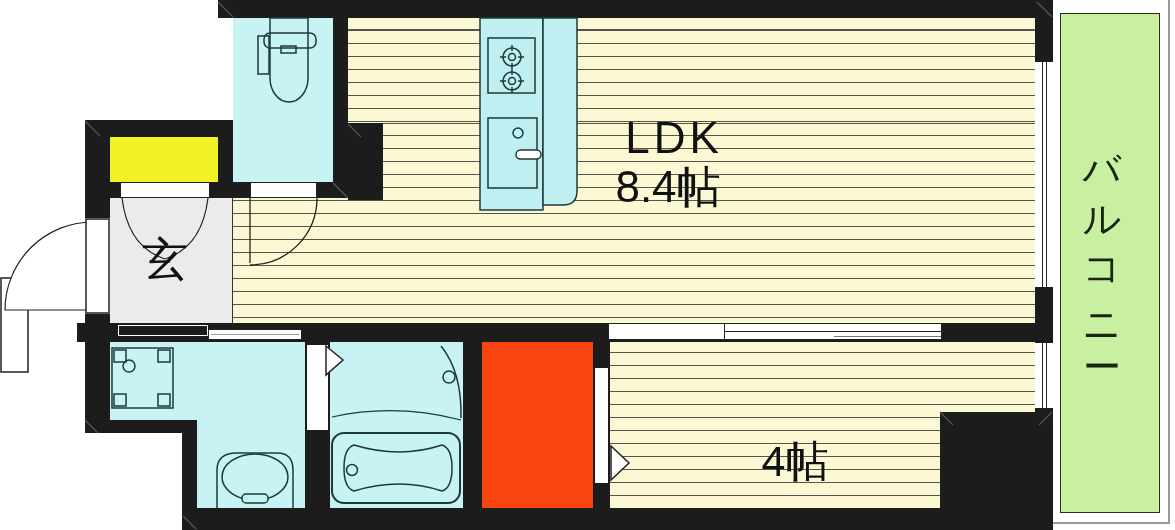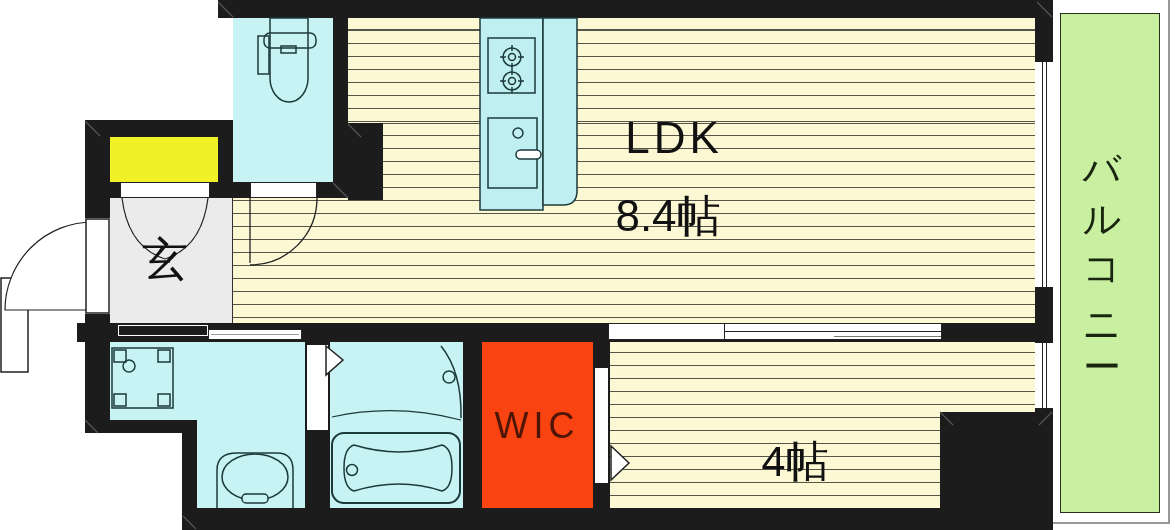--- a/index.html
+++ b/index.html
@@ -167,18 +167,17 @@
       <line x1="333" y1="183" x2="348" y2="198"></line>
       <line x1="348" y1="124" x2="361" y2="137"></line>
       <line x1="85" y1="420" x2="98" y2="433"></line>
       <line x1="183" y1="516" x2="196" y2="529"></line>
       <line x1="940" y1="412" x2="953" y2="425"></line>
       <line x1="1052" y1="412" x2="1039" y2="425"></line>
     </g>
   </svg>
 
   <div class="label" style="left:594px;top:116px;width:160px;font-size:44px;letter-spacing:4px;">LDK</div>
-  <div class="label" style="left:588px;top:194px;width:160px;font-size:44px;">8.4帖</div>
+  <div class="label" style="left:588px;top:165px;width:160px;font-size:44px;">8.4帖</div>
   <div class="label" style="left:715px;top:440px;width:160px;font-size:43px;">4帖</div>
-  <div class="label" style="left:477px;top:408px;width:120px;font-size:36px;letter-spacing:5px;color:#4c1505;">WIC</div>
   <div class="label" style="left:115px;top:236px;width:100px;font-size:46px;">玄</div>
 
 </div>
 
 </body></html>

